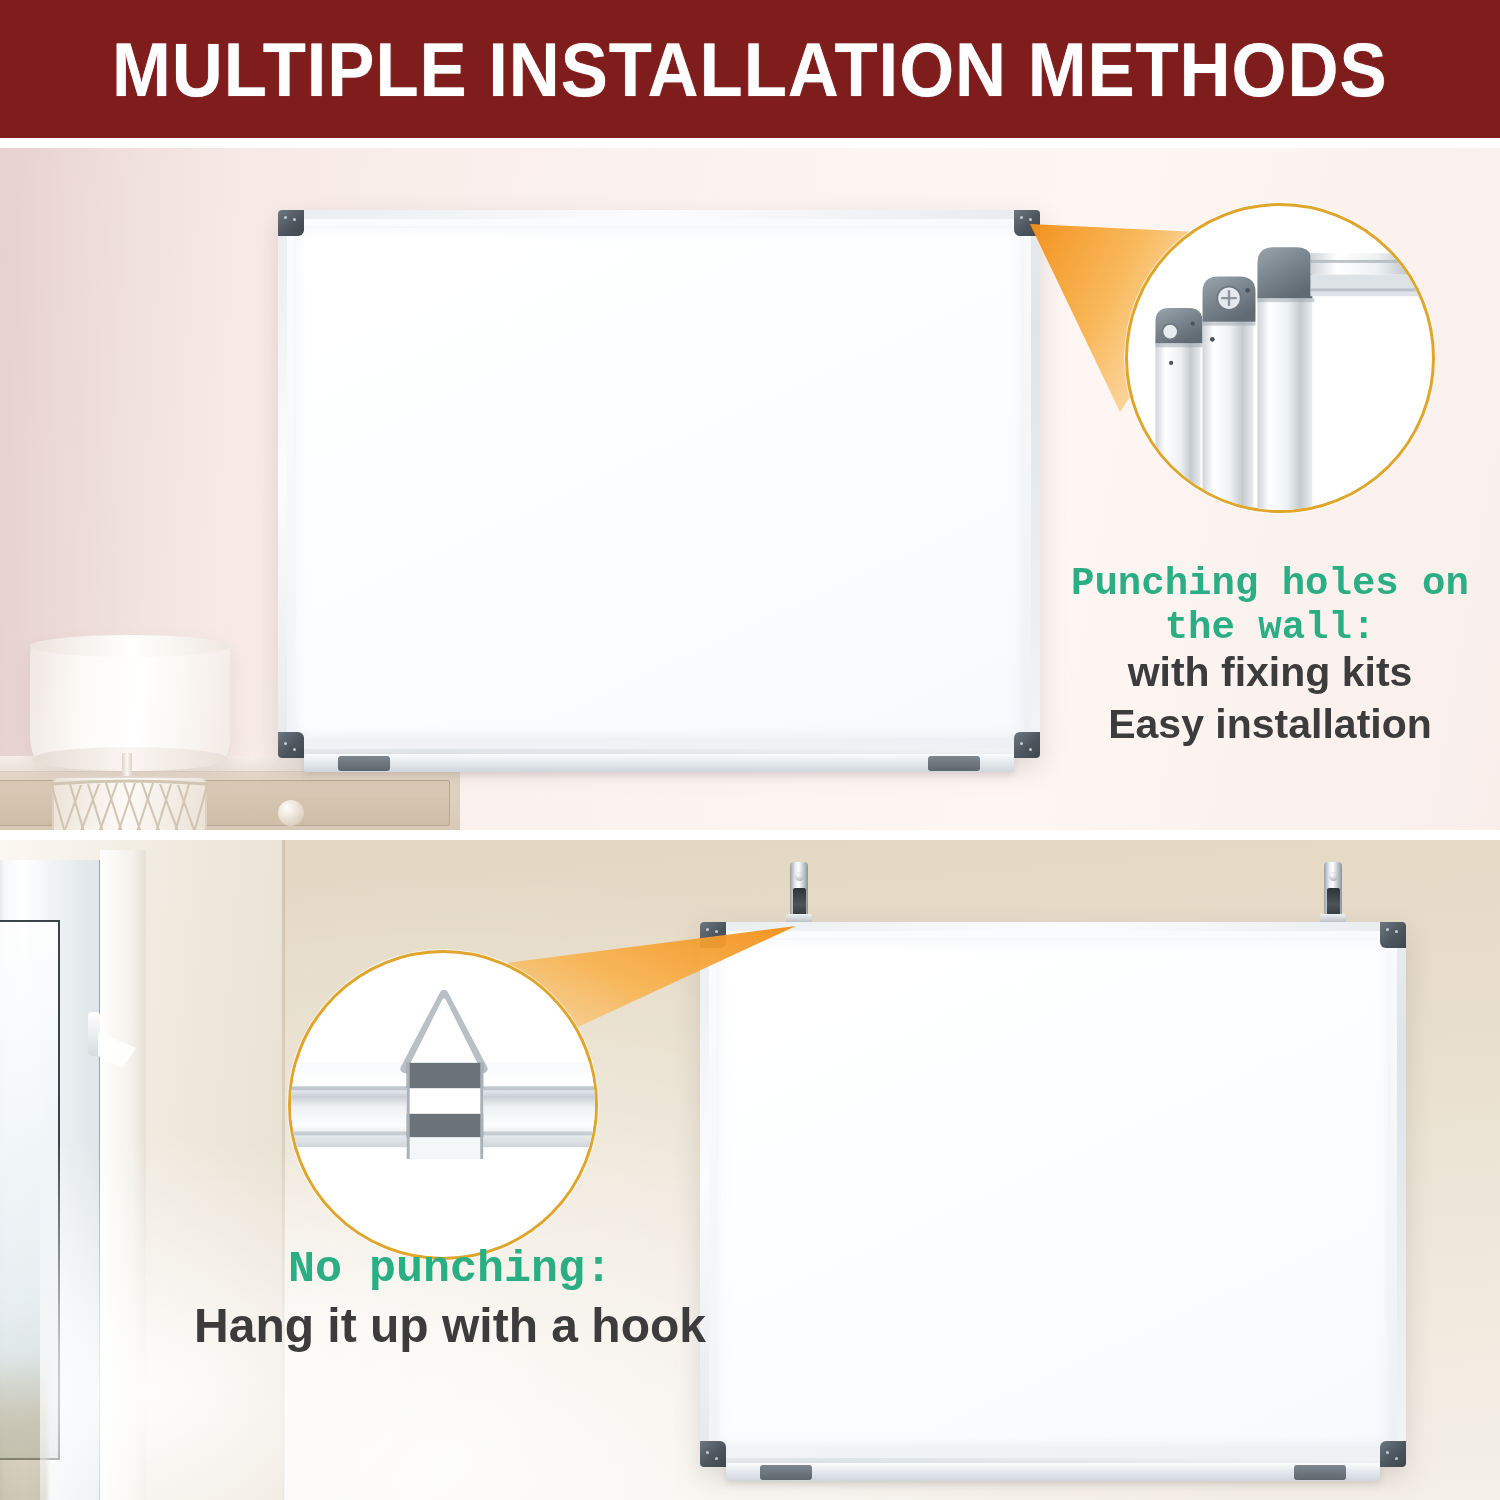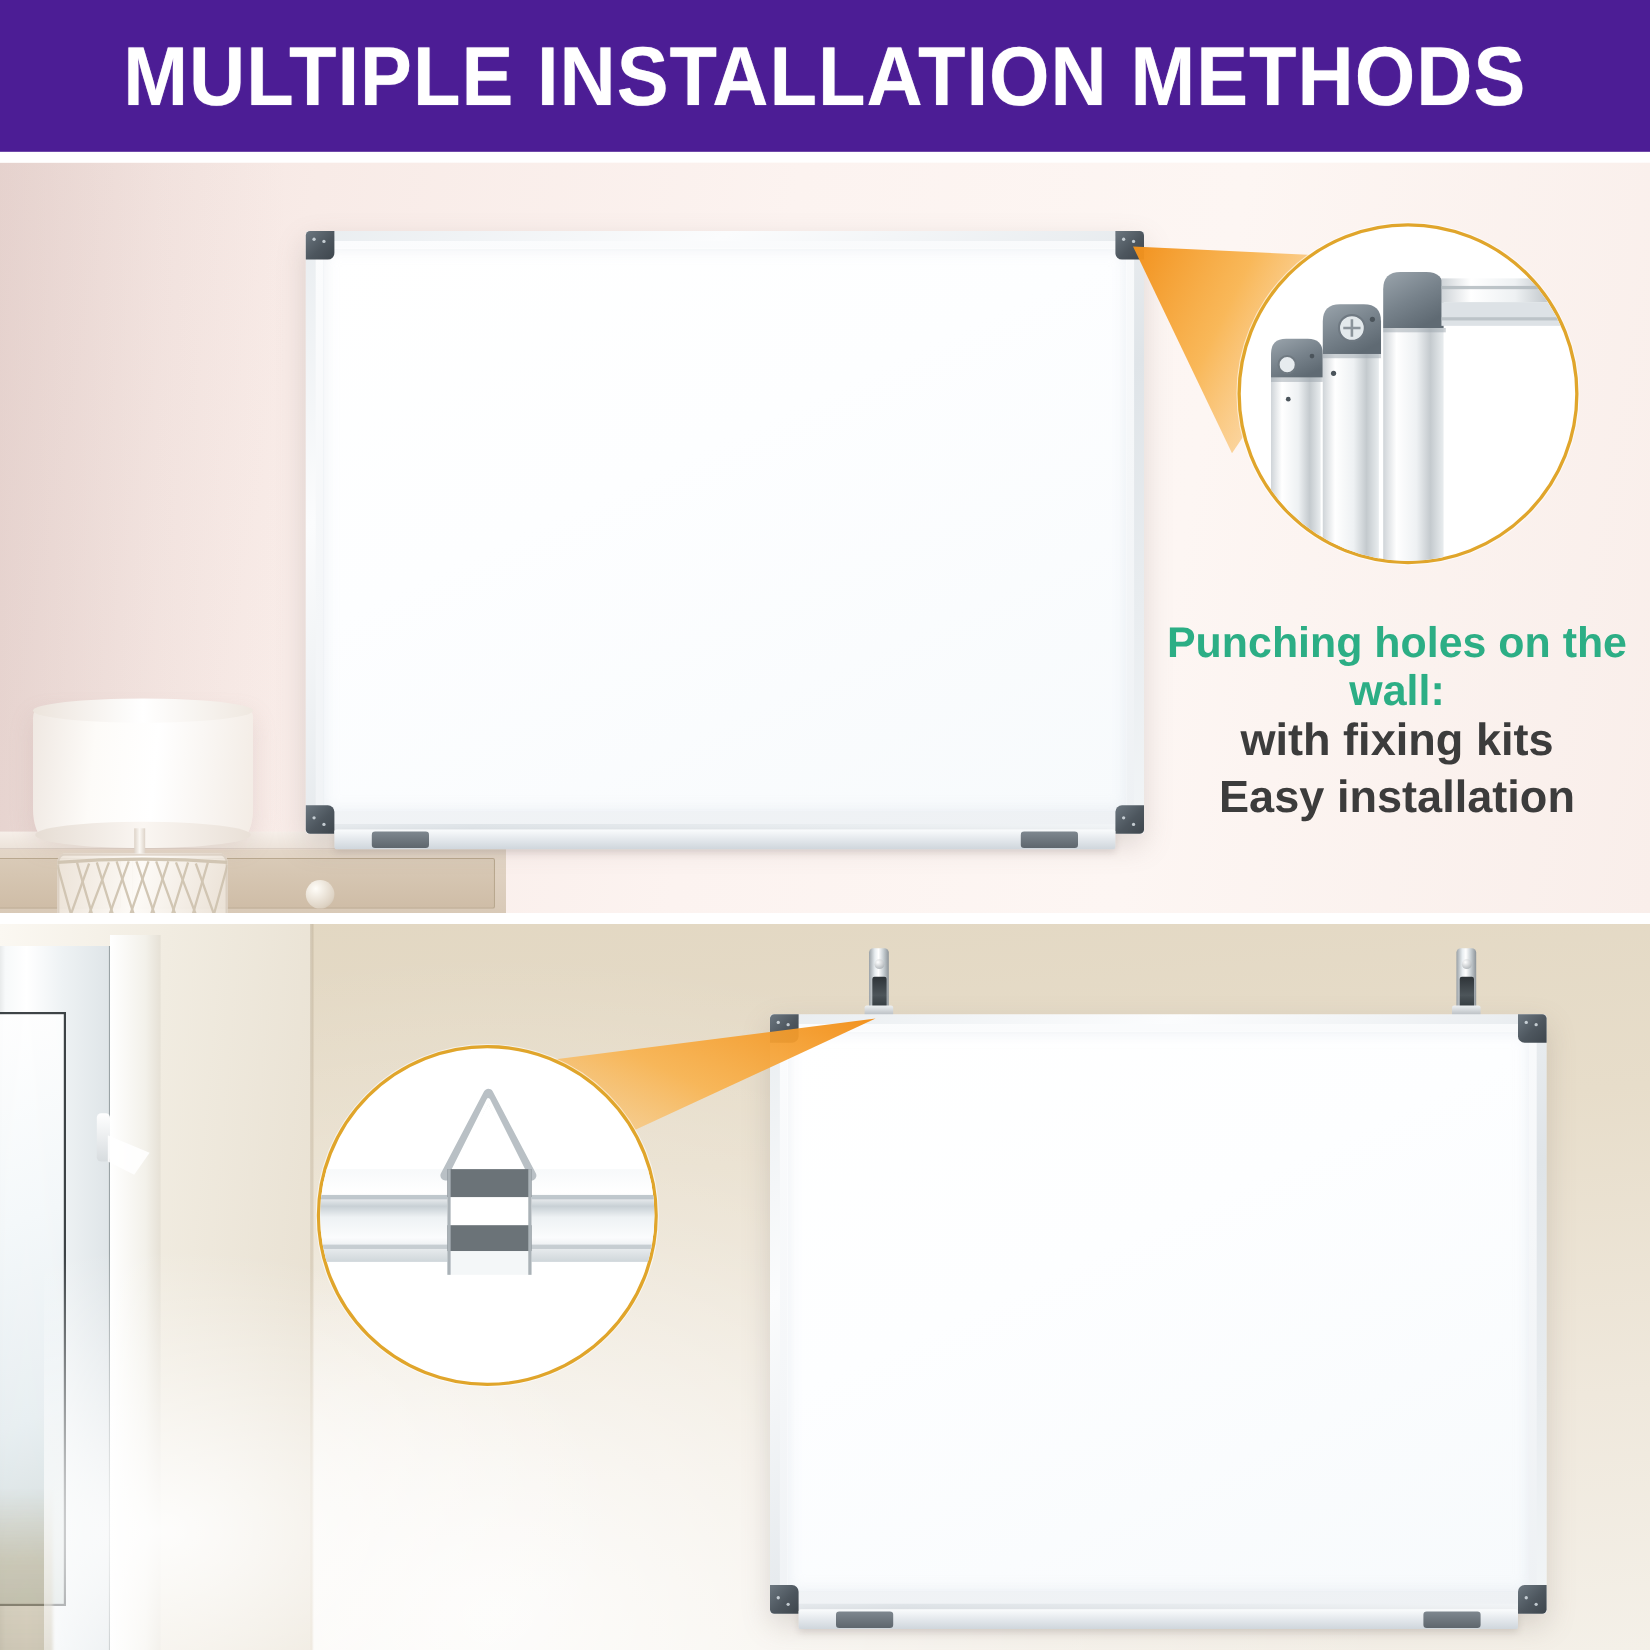--- a/index.html
+++ b/index.html
@@ -6,21 +6,21 @@
   html,body { width:1500px; height:1500px; overflow:hidden; }
   body {
     font-family:"Liberation Sans", sans-serif;
     background:#ffffff;
     position:relative;
   }
 
   
   .banner{
     position:absolute; left:0; top:0; width:1500px; height:138px;
-    background:#4c1d95;
+    background:#7f1d1d;
     display:flex; align-items:center; justify-content:center;
   }
   .banner-title{
     color:#ffffff;
     font-size:76px;
     font-weight:700;
     letter-spacing:1px;
     transform:scaleX(0.93);
     white-space:nowrap;
     text-shadow:0 0 1px rgba(255,255,255,0.6);
@@ -152,20 +152,21 @@
     box-shadow:0 0 0 1px rgba(255,255,255,0.6);
   }
   .cone{ position:absolute; }
 
   
   .caption{ position:absolute; text-align:center; }
   .cap-green{
     color:#2cae85;
     font-weight:700;
     line-height:1.12;
+    font-family:Liberation Mono, monospace;
   }
   .cap-dark{
     color:#3c3c3c;
     font-weight:700;
     line-height:1.12;
   }
 
   
   .divider{
     position:absolute; left:0; top:830px; width:1500px; height:10px;
@@ -470,14 +471,18 @@
 
       <rect x="118" y="112" width="78" height="26" fill="#6b7378"></rect>
       <rect x="118" y="138" width="78" height="26" fill="#ffffff"></rect>
       <rect x="118" y="164" width="78" height="24" fill="#6b7378"></rect>
       <rect x="118" y="188" width="78" height="22" fill="#f4f7f8"></rect>
       <rect x="118" y="112" width="3" height="98" fill="#aab2b7"></rect>
       <rect x="193" y="112" width="3" height="98" fill="#aab2b7"></rect>
     </svg>
   </div>
 
+  <div class="caption" style="left:150px; top:405px; width:600px;">
+    <div class="cap-green" style="font-size:45px;">No punching:</div>
+    <div class="cap-dark" style="font-size:48px; margin-top:4px;">Hang it up with a hook</div>
+  </div>
 
 </div>
 
 </body></html>

